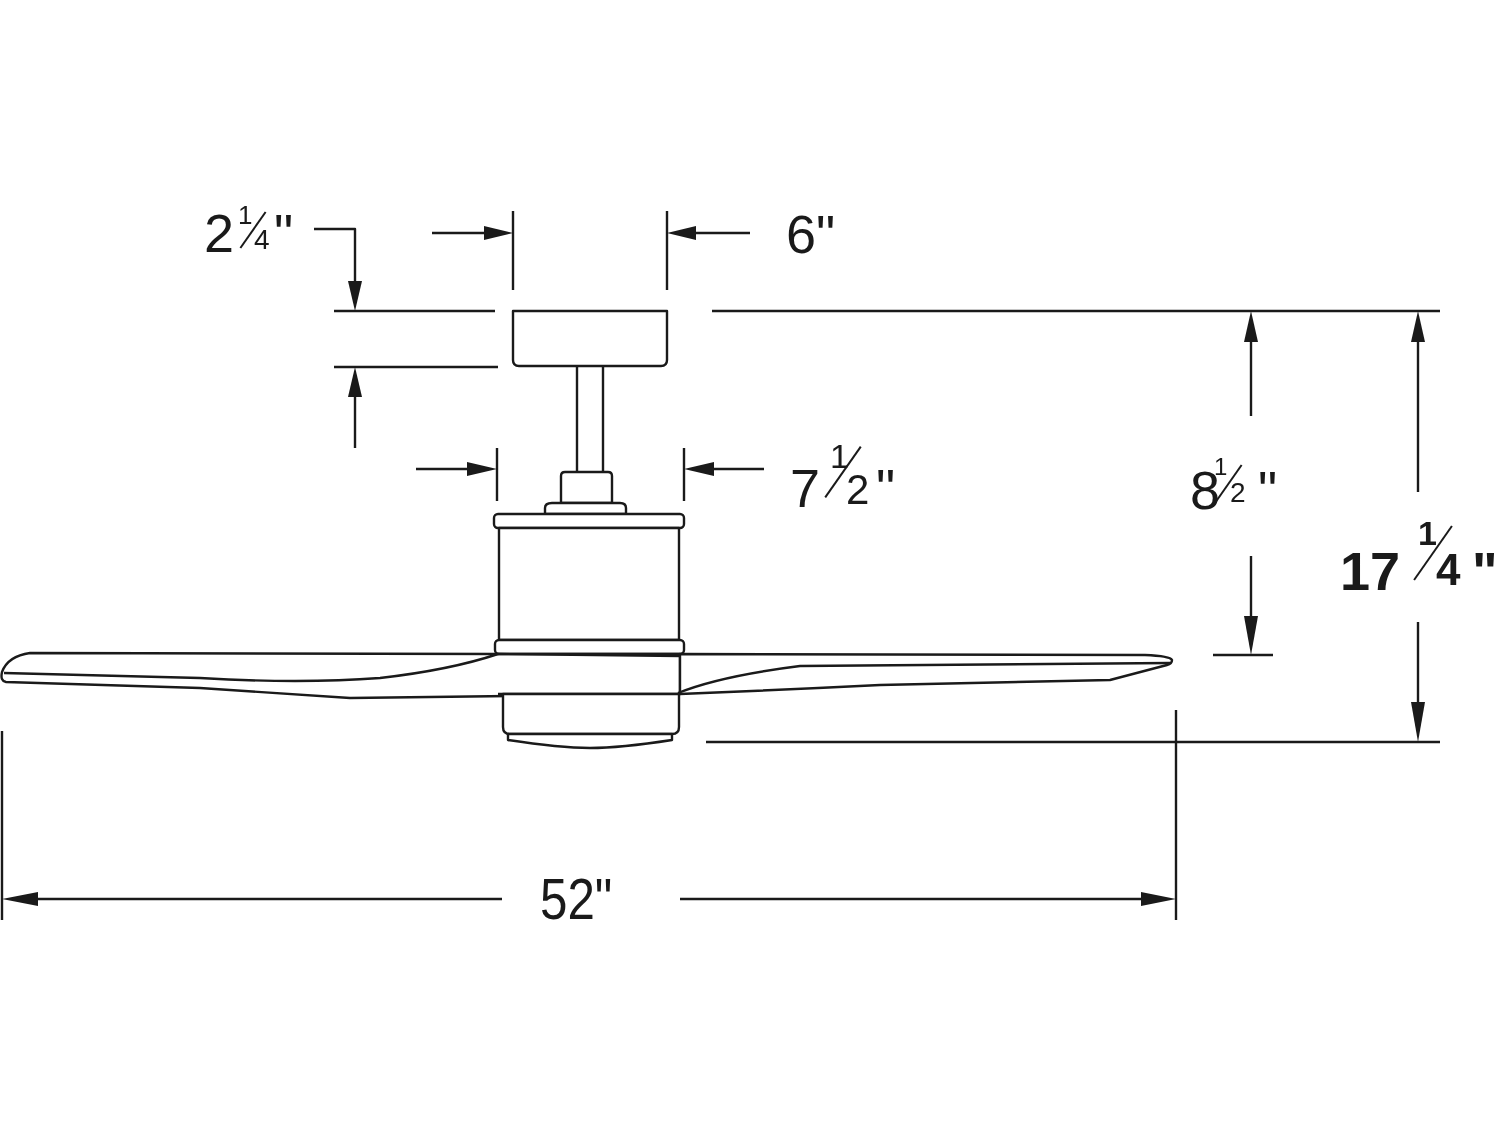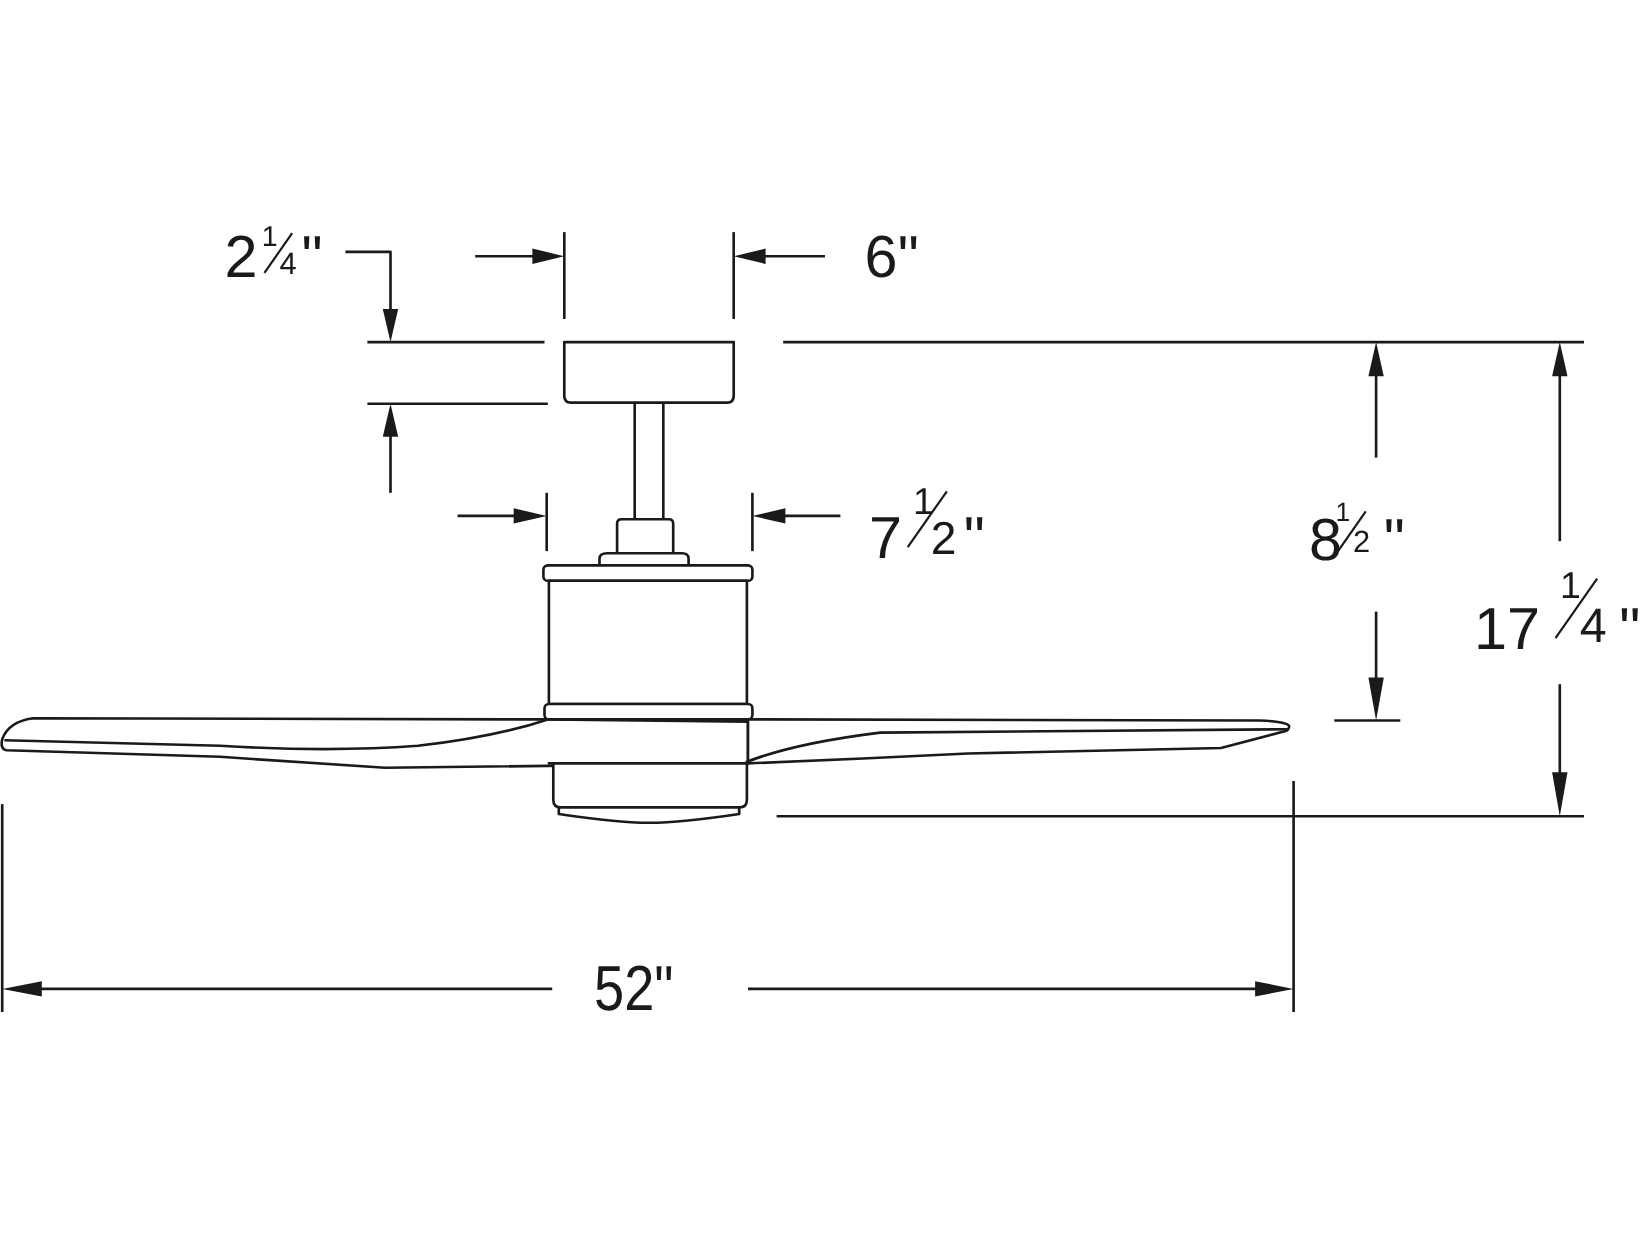--- a/index.html
+++ b/index.html
@@ -119,17 +119,17 @@
 <div class="lbl big" style="left:786px; top:207px;">6"</div>
 
 <div class="lbl" style="left:790px; top:447px;">
   <span class="whole">7</span><span class="frac" style="width:52px; height:60px;"><span class="num" style="left:10px; top:-8px; font-size:34px;">1</span><span class="slash" style="left:22px; top:-6px; height:62px;"></span><span class="den" style="left:26px; top:22px; font-size:42px;">2</span></span><span class="inch" style="margin-left:4px;">"</span>
 </div>
 
 <div class="lbl" style="left:1190px; top:455px;">
   <span class="whole">8</span><span class="frac" style="width:38px; height:54px;"><span class="num" style="left:-6px; top:0px; font-size:24px;">1</span><span class="slash" style="left:8px; top:6px; height:44px;"></span><span class="den" style="left:10px; top:24px; font-size:28px;">2</span></span><span class="inch">"</span>
 </div>
 
-<div class="lbl" style="left:1340px; top:530px;">
+<div class="lbl" style="left:1340px; top:530px;font-weight:bold;">
   <span class="whole" style="margin-right:12px;">17</span><span class="frac" style="width:56px; height:60px;"><span class="num" style="left:6px; top:-14px; font-size:34px;">1</span><span class="slash" style="left:20px; top:-10px; height:66px;"></span><span class="den" style="left:24px; top:18px; font-size:44px;">4</span></span><span class="inch" style="margin-left:4px;">"</span>
 </div>
 
 <div class="lbl" style="left:540px; top:870px; font-size:58px; transform:scaleX(0.85); transform-origin:left top;">52"</div>
 
 </body></html>

